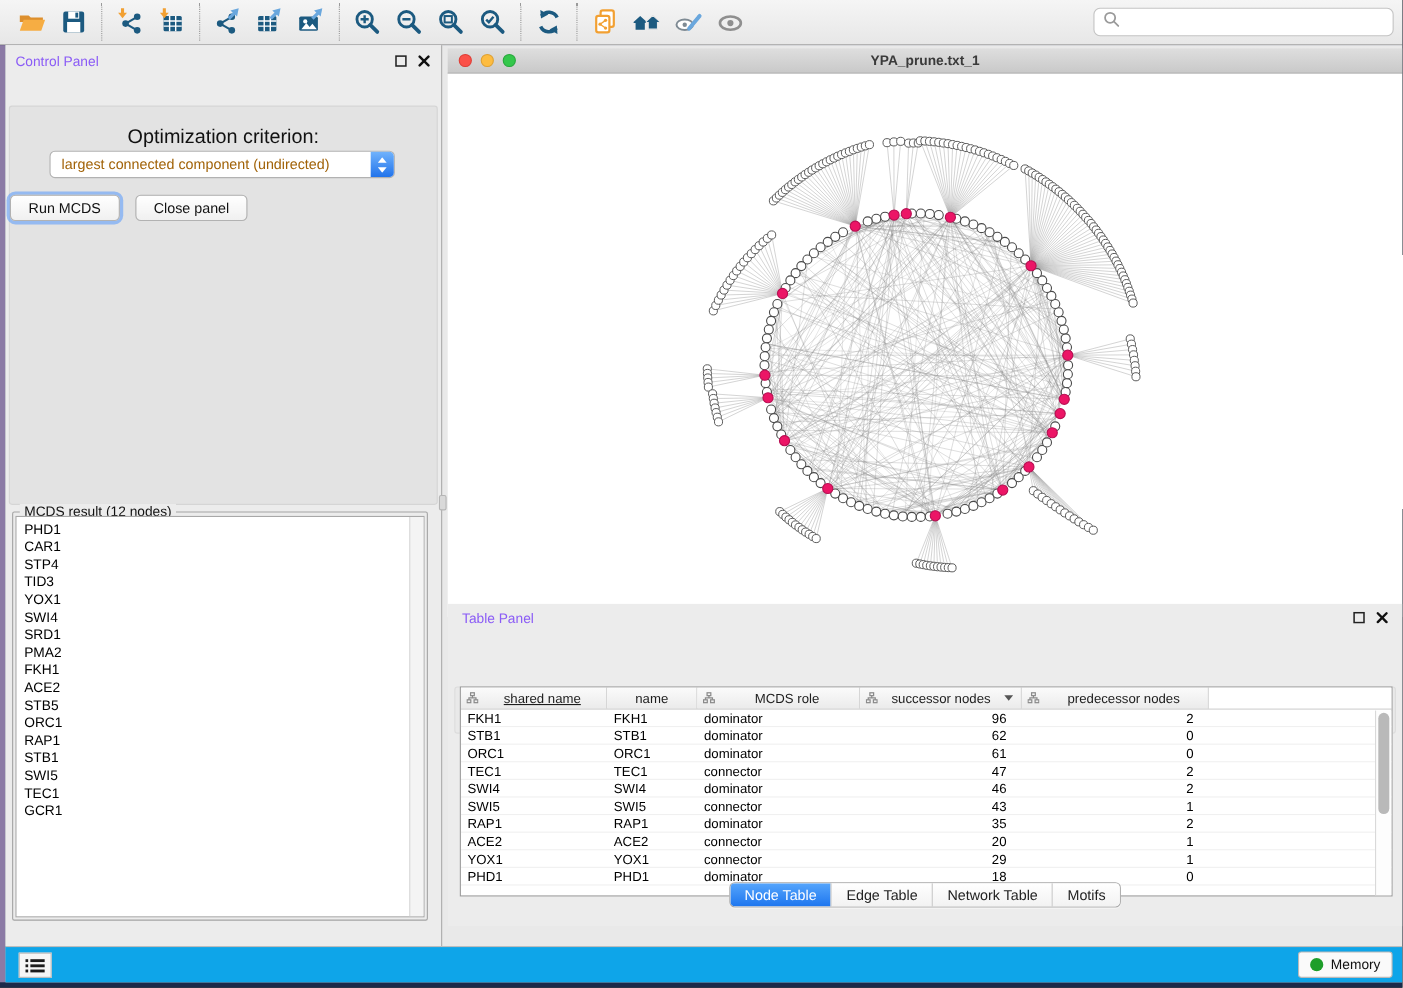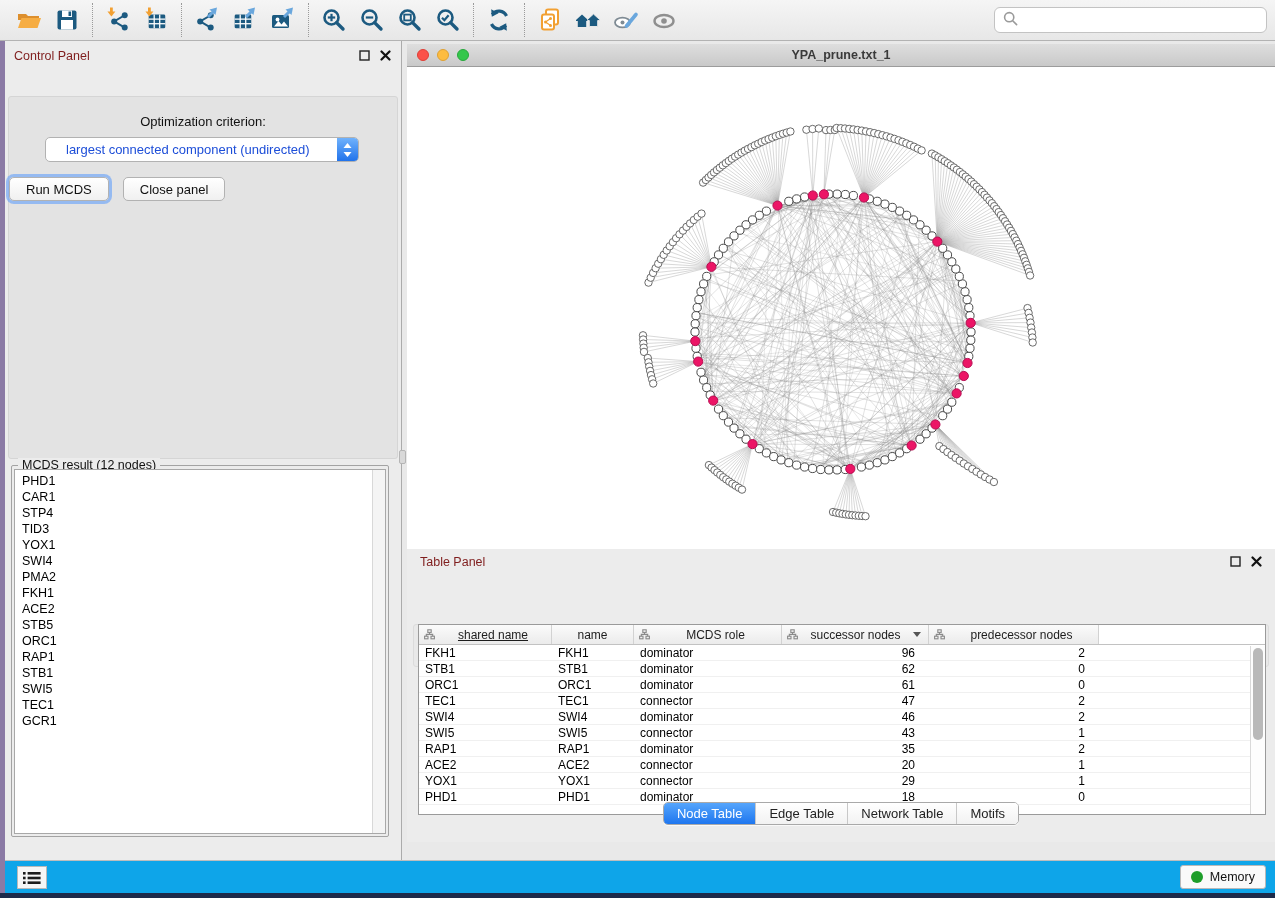--- a/index.html
+++ b/index.html
@@ -16,33 +16,33 @@
   .searchbox { position:absolute; right:8px; top:7px; width:273px; height:26px; background:#fff;
     border:1px solid #c3c3c3; border-radius:6px; display:flex; align-items:center; padding:0 8px; }
   .searchbox input { border:none; outline:none; flex:1; font-size:13px; margin-left:6px; font-family:"Liberation Sans",sans-serif; background:transparent; }
 
   
   .wall-left { position:absolute; left:0; top:41px; width:5px; height:852px; background:#8b7aa5; }
   .workspace { position:absolute; left:5px; top:41px; width:1270px; height:852px; background:#e9e9e9; }
 
   
   .cpanel { position:absolute; left:0; top:0; width:397px; height:819px; background:#ececec; border-right:1px solid #ababab; }
-  .panel-title { position:absolute; left:9px; top:8px; font-size:12.5px; color:#7f1d1d; }
+  .panel-title { position:absolute; left:9px; top:8px; font-size:12.5px; color:#8b5cf6; }
   .winbtns { position:absolute; right:10px; top:8px; display:flex; gap:9px; align-items:center; }
   .winbtn { width:12px; height:12px; display:flex; align-items:center; justify-content:center; }
 
   .seg-wrap { position:absolute; left:0; top:31px; width:100%; text-align:center; }
   .seg { display:inline-flex; border:1px solid #a9a9a9; border-radius:5px; overflow:hidden; background:#fff; box-shadow:0 1px 0 rgba(255,255,255,.7); }
   .seg > div { padding:3px 13px; font-size:13px; color:#222; border-left:1px solid #c8c8c8; background:linear-gradient(#ffffff,#f2f2f2); cursor:default; }
   .seg > div:first-child { border-left:none; }
   .seg > div.active { background:linear-gradient(#55a5fc,#1e76ef); color:#fff; border-left-color:#3c8bee; }
 
   .subpanel { position:absolute; left:3px; top:55px; width:390px; height:363px; background:#e3e3e3; border:1px solid #d5d5d5; border-radius:3px; }
-  .opt-label { position:absolute; top:17px; width:100%; text-align:center; font-size:13px; color:#111; }
-  .selectbox { position:absolute; left:36px; top:40px; width:314px; height:25px; background:#fff; border:1px solid #b2b2b2; border-radius:5px; font-size:13px; color:#1d4ed8; display:flex; align-items:center; padding-left:20px; }
+  .opt-label { position:absolute; top:17px; width:100%; text-align:center; font-size:18px; color:#111; }
+  .selectbox { position:absolute; left:36px; top:40px; width:314px; height:25px; background:#fff; border:1px solid #b2b2b2; border-radius:5px; font-size:13px; color:#a16207; display:flex; align-items:center; padding-left:10px; }
   .stepper { position:absolute; right:0px; top:0px; bottom:0px; width:21px; background:linear-gradient(#70b2fc,#2173eb); border-radius:0 4px 4px 0; display:flex; flex-direction:column; align-items:center; justify-content:center; gap:2px; }
   .btn-row { position:absolute; top:80px; width:100%; display:flex; justify-content:flex-start; gap:14px; }
   .pushbtn { height:24px; padding:0 16px; font-size:13px; color:#111; background:linear-gradient(#ffffff,#f0f0f0); border:1px solid #b2b2b2; border-radius:5px; display:flex; align-items:center; }
   .pushbtn.focused { box-shadow:0 0 0 3px rgba(97,158,250,.6); }
 
   .result-group { position:absolute; left:6px; top:424px; width:378px; height:372px; border:1px solid #a3a3a3; border-radius:2px; }
   .result-legend { position:absolute; left:6px; top:-8px; background:#ececec; padding:0 4px; font-size:12.5px; color:#111; }
   .listbox { position:absolute; left:2px; right:2px; top:3px; bottom:2px; background:#fff; border:1px solid #a8a8a8; overflow:hidden; }
   .listbox .items { padding:3px 0 0 7px; font-size:12.5px; line-height:16px; color:#000; }
   .scrolltrack { position:absolute; right:0; top:0; bottom:0; width:13px; background:#f4f4f4; border-left:1px solid #d8d8d8; }
@@ -300,20 +300,21 @@
       <div class="result-group">
         <div class="result-legend">MCDS result (12 nodes)</div>
         <div class="listbox">
           <div class="items" id="mcds-items">
               <div>PHD1</div>
               <div>CAR1</div>
               <div>STP4</div>
               <div>TID3</div>
               <div>YOX1</div>
               <div>SWI4</div>
+              <div>SRD1</div>
               <div>PMA2</div>
               <div>FKH1</div>
               <div>ACE2</div>
               <div>STB5</div>
               <div>ORC1</div>
               <div>RAP1</div>
               <div>STB1</div>
               <div>SWI5</div>
               <div>TEC1</div>
               <div>GCR1</div>

